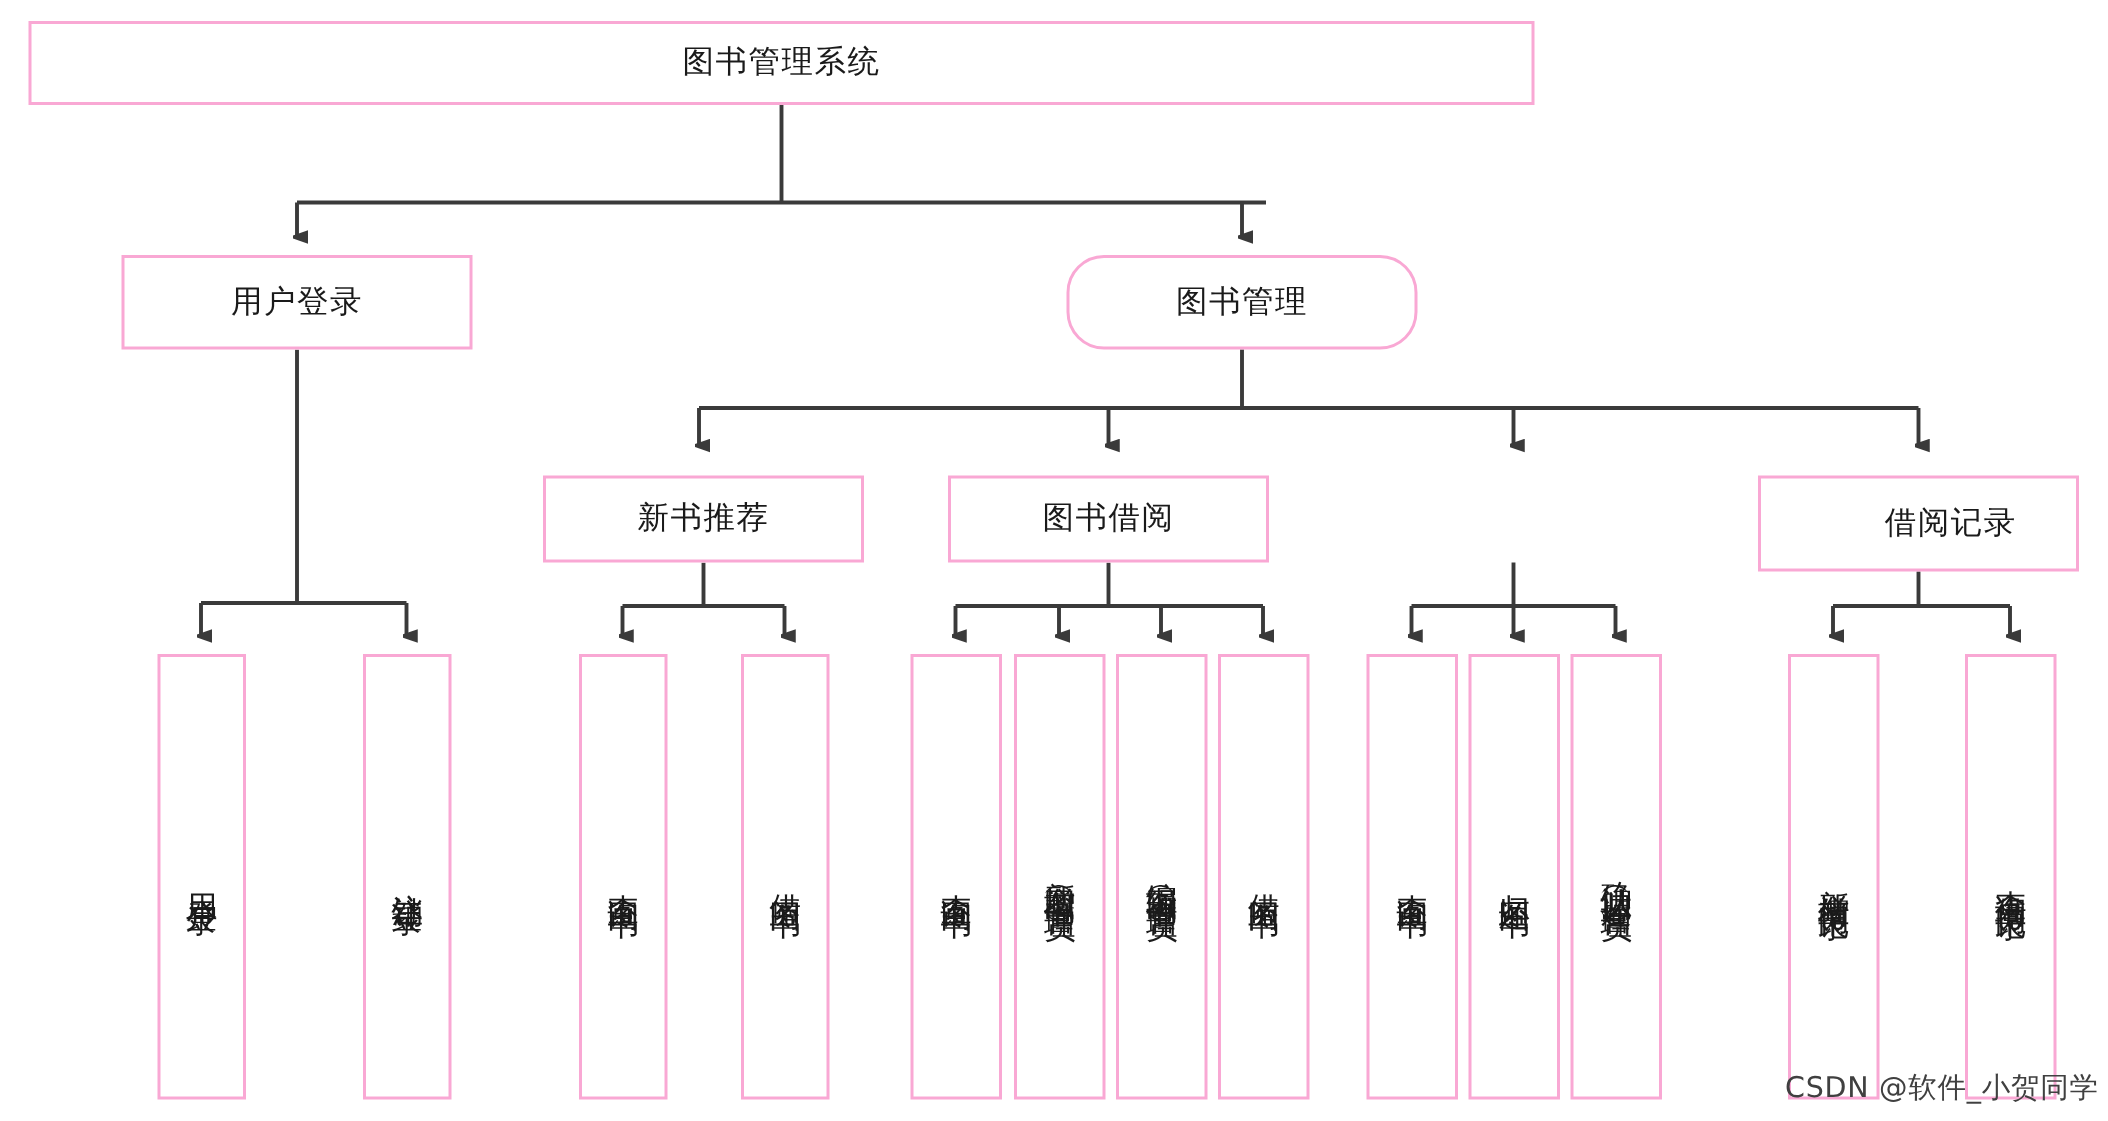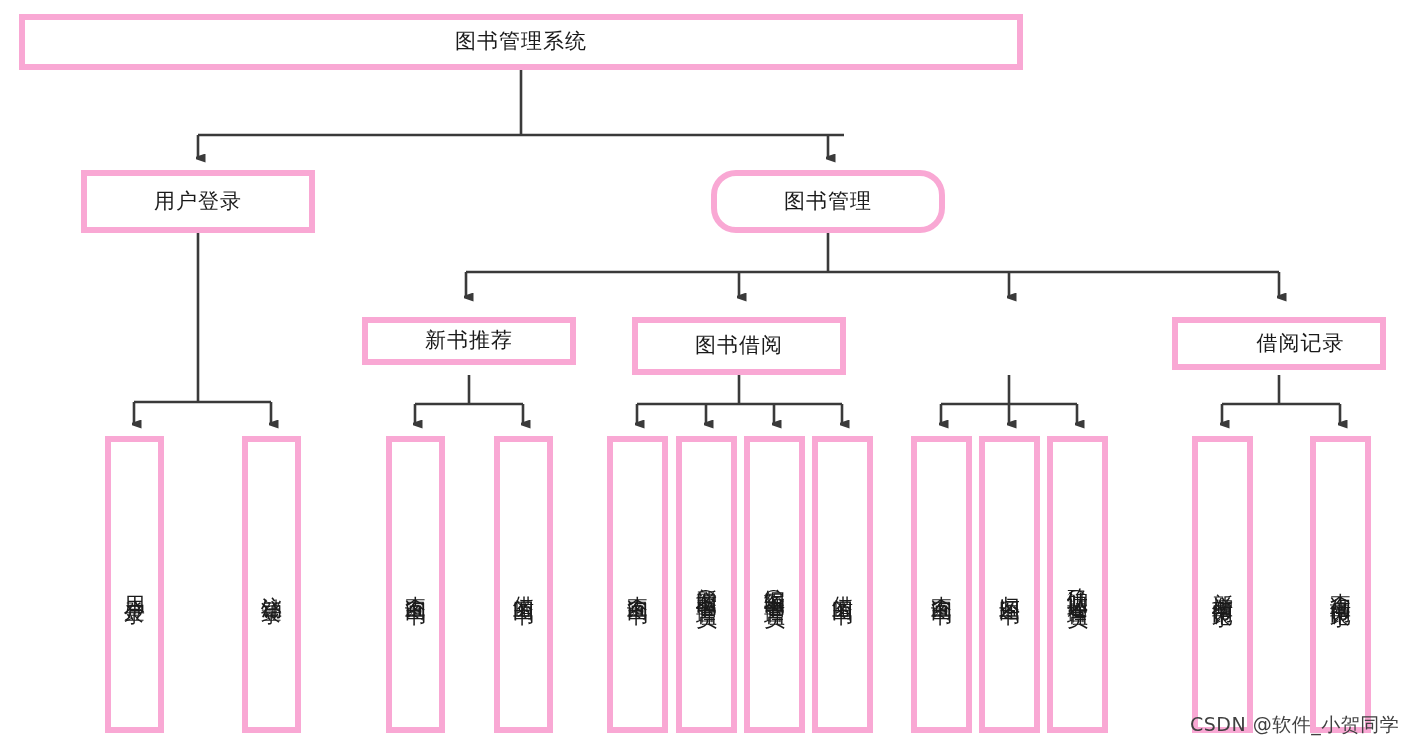--- a/index.html
+++ b/index.html
@@ -13,21 +13,21 @@
   #canvas {
     position: relative;
     width: 1405px;
     height: 747px;
     background: #ffffff;
     overflow: hidden;
   }
   .node {
     position: absolute;
     box-sizing: border-box;
-    border: 6px solid #f9a8d4;
+    border: 2px solid #f9a8d4;
     background: #ffffff;
     display: flex;
     align-items: center;
     justify-content: center;
     color: #1a1a1a;
     z-index: 3;
   }
   .node.horiz {
     font-size: 21px;
     letter-spacing: 1px;
@@ -126,27 +126,27 @@
     <span>图书管理系统</span>
   </div>
 
   <div class="node horiz" style="left:81px; top:170px; width:234px; height:63px;">
     <span>用户登录</span>
   </div>
   <div class="node horiz" style="left:711px; top:170px; width:234px; height:63px;border-radius:25px;">
     <span>图书管理</span>
   </div>
 
-  <div class="node horiz" style="left:362px; top:317px; width:214px; height:48px;">
+  <div class="node horiz" style="left:362px; top:317px; width:214px; height:58px;">
     <span>新书推荐</span>
   </div>
   <div class="node horiz" style="left:632px; top:317px; width:214px; height:58px;">
     <span>图书借阅</span>
   </div>
-  <div class="node horiz" style="left:1172px; top:317px; width:214px; height:53px;padding-left:43px;">
+  <div class="node horiz" style="left:1172px; top:317px; width:214px; height:64px;padding-left:43px;">
     <span>借阅记录</span>
   </div>
 
   <div class="node vert" style="left:105px; top:436px; width:59px; height:297px;">
     <span class="vlabel">用户登录</span>
   </div>
   <div class="node vert" style="left:242px; top:436px; width:59px; height:297px;">
     <span class="vlabel">注销登录</span>
   </div>
 

